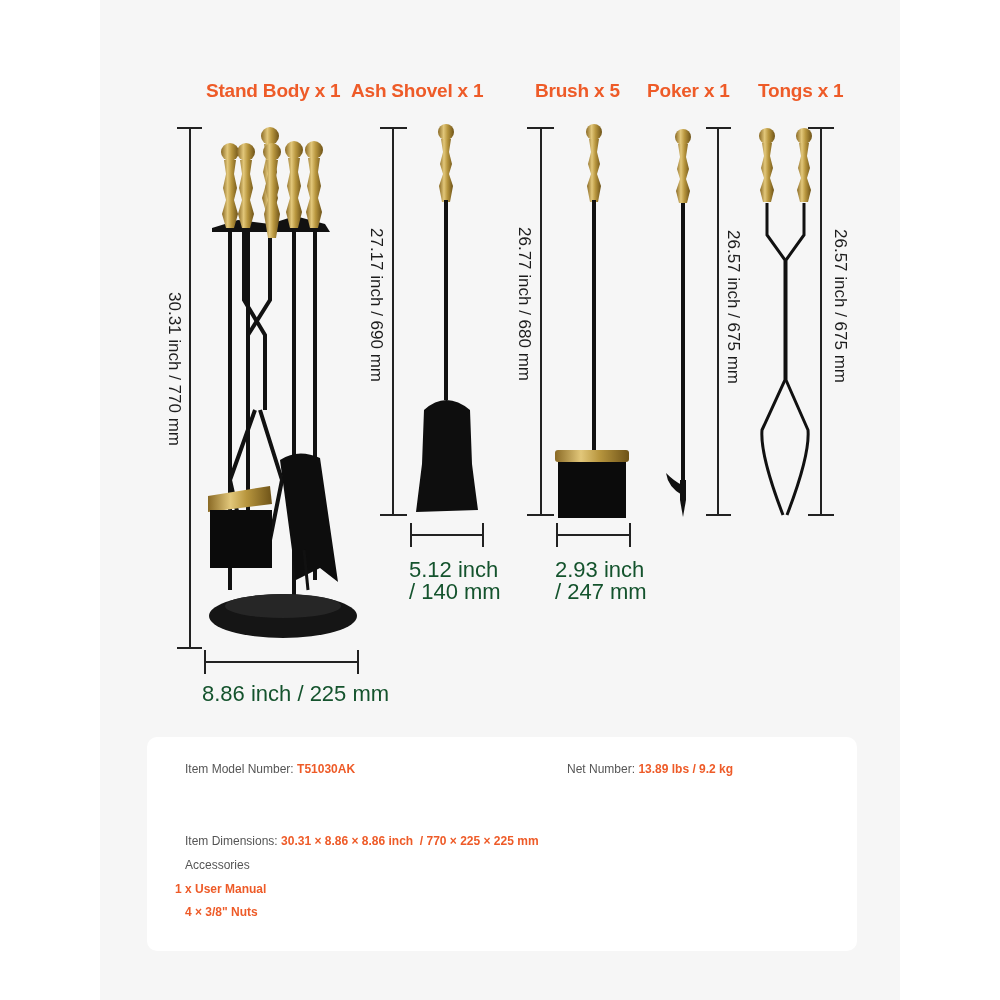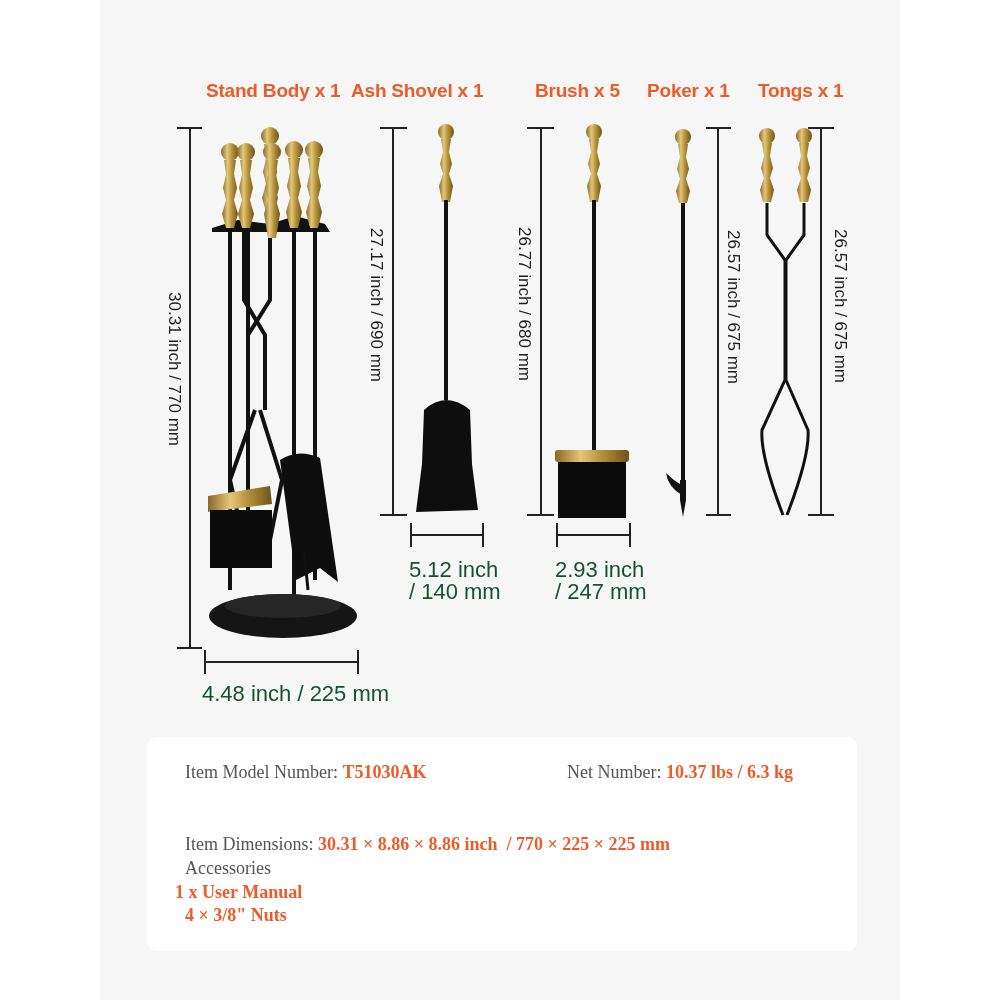--- a/index.html
+++ b/index.html
@@ -4,21 +4,21 @@
 <style>
   html, body { margin: 0; padding: 0; }
   body { width: 1000px; height: 1000px; background: #ffffff; position: relative; overflow: hidden;
          font-family: "Liberation Sans", "DejaVu Sans", sans-serif; }
   .canvas { position: absolute; left: 100px; top: 0; width: 800px; height: 1000px; background: #f6f6f6; }
   .title { position: absolute; top: 80px; font-size: 19px; font-weight: 700; color: #ee5b28; white-space: nowrap; letter-spacing: -0.2px; }
   .dimtxt { position: absolute; font-size: 22px; color: #14532d; white-space: nowrap; }
   .vtxt { position: absolute; font-size: 17px; color: #1c1c1c; white-space: nowrap; transform-origin: 0 0; transform: rotate(90deg); }
   .line { position: absolute; background: #222; }
   .card { position: absolute; left: 147px; top: 737px; width: 710px; height: 214px; background: #ffffff; border-radius: 10px; }
-  .row { position: absolute; font-size: 18px; color: #555; white-space: nowrap; font-family: Liberation Serif, serif; }
+  .row { position: absolute; font-size: 12px; color: #555; white-space: nowrap; }
   .hl { color: #ee5b28; font-weight: 700; }
   svg { position: absolute; overflow: visible; }
 </style>
 </head>
 <body>
 
 <div class="canvas"></div>
 
 <div class="title" style="left:206px">Stand Body x 1</div>
 <div class="title" style="left:351px">Ash Shovel x 1</div>
@@ -27,21 +27,21 @@
 <div class="title" style="left:758px">Tongs x 1</div>
 
 <div class="line" style="left:189px;top:127px;width:2px;height:521px"></div>
 <div class="line" style="left:177px;top:127px;width:25px;height:2px"></div>
 <div class="line" style="left:177px;top:647px;width:25px;height:2px"></div>
 <div class="vtxt" style="left:184px;top:292px">30.31 inch / 770 mm</div>
 
 <div class="line" style="left:205px;top:661px;width:153px;height:2px"></div>
 <div class="line" style="left:204px;top:650px;width:2px;height:24px"></div>
 <div class="line" style="left:357px;top:650px;width:2px;height:24px"></div>
-<div class="dimtxt" style="left:202px;top:681px">4.48 inch / 225 mm</div>
+<div class="dimtxt" style="left:202px;top:681px">8.86 inch / 225 mm</div>
 
 <svg style="left:200px;top:120px" width="170" height="530">
   <defs>
     <linearGradient id="brass" x1="0" x2="1">
       <stop offset="0" stop-color="#8a6a25"></stop>
         <stop offset="0.35" stop-color="#e2c77a"></stop>
       <stop offset="0.6" stop-color="#b8963e"></stop>
         <stop offset="1" stop-color="#6e5318"></stop>
     </linearGradient>
   </defs>
@@ -176,21 +176,21 @@
 </svg>
 
 <div class="card"></div>
 
 <div class="row" style="left:185px;top:762px">
   <span>Item Model Number:</span>
   <span class="hl">T51030AK</span>
 </div>
 <div class="row" style="left:567px;top:762px">
   <span>Net Number:</span>
-  <span class="hl">10.37 lbs / 6.3 kg</span>
+  <span class="hl">13.89 lbs / 9.2 kg</span>
 </div>
 <div class="row" style="left:185px;top:834px">
   <span>Item Dimensions:</span>
   <span class="hl" style="white-space:pre">30.31 × 8.86 × 8.86 inch  / 770 × 225 × 225 mm</span>
 </div>
 <div class="row" style="left:185px;top:858px">Accessories</div>
 <div class="row hl" style="left:175px;top:882px">1 x User Manual</div>
 <div class="row hl" style="left:185px;top:905px">4 × 3/8" Nuts</div>
 
 </body></html>

